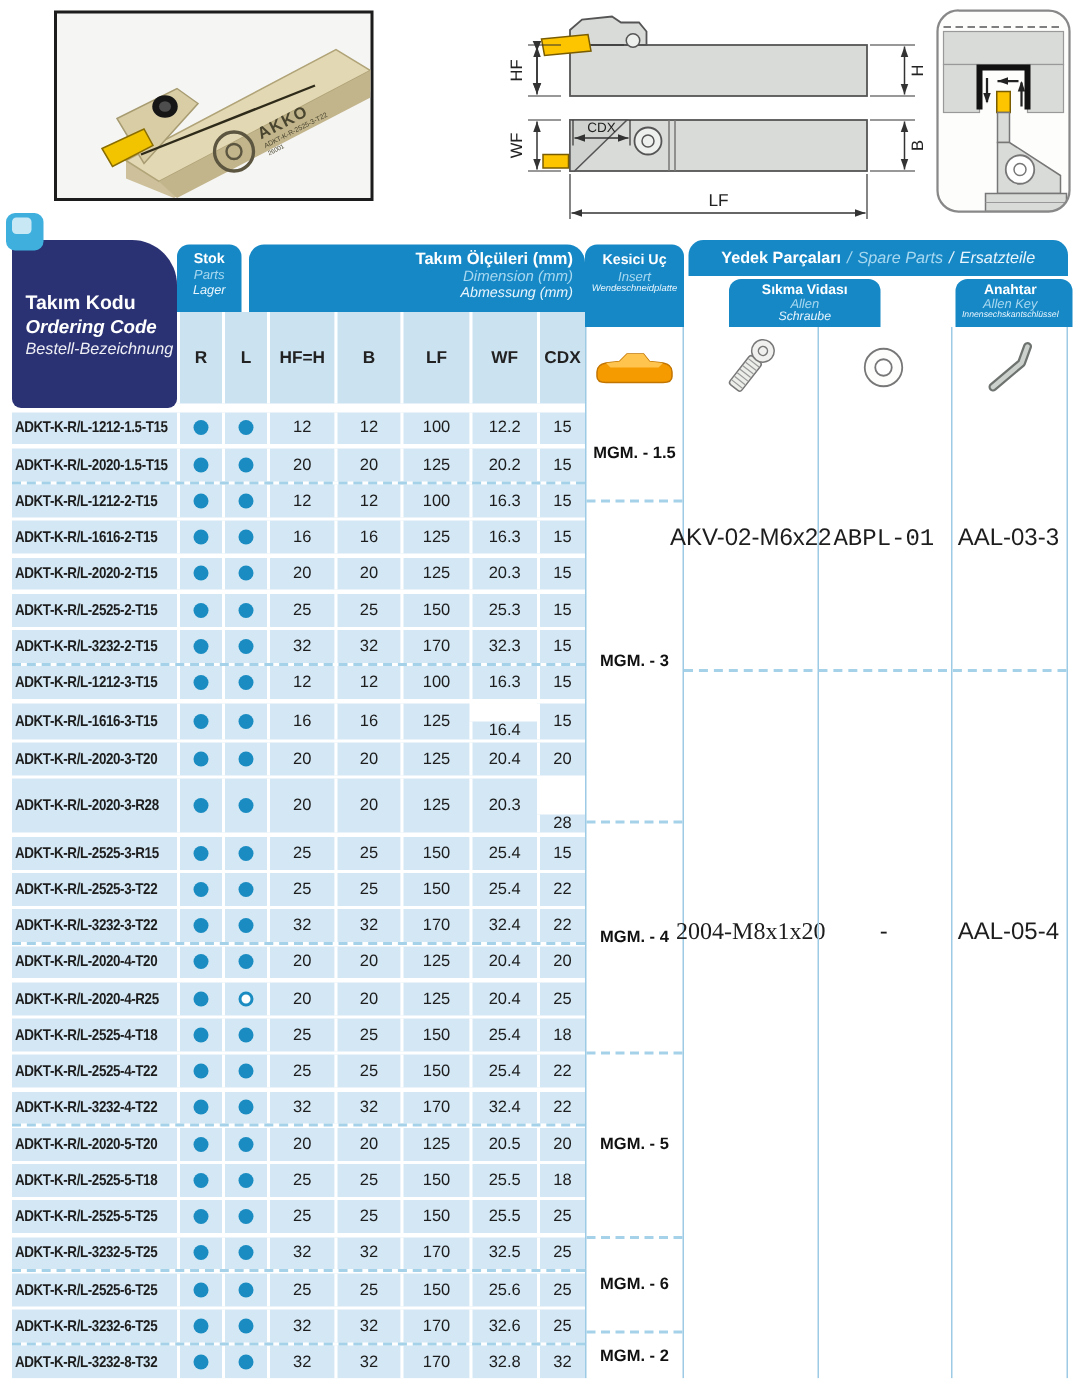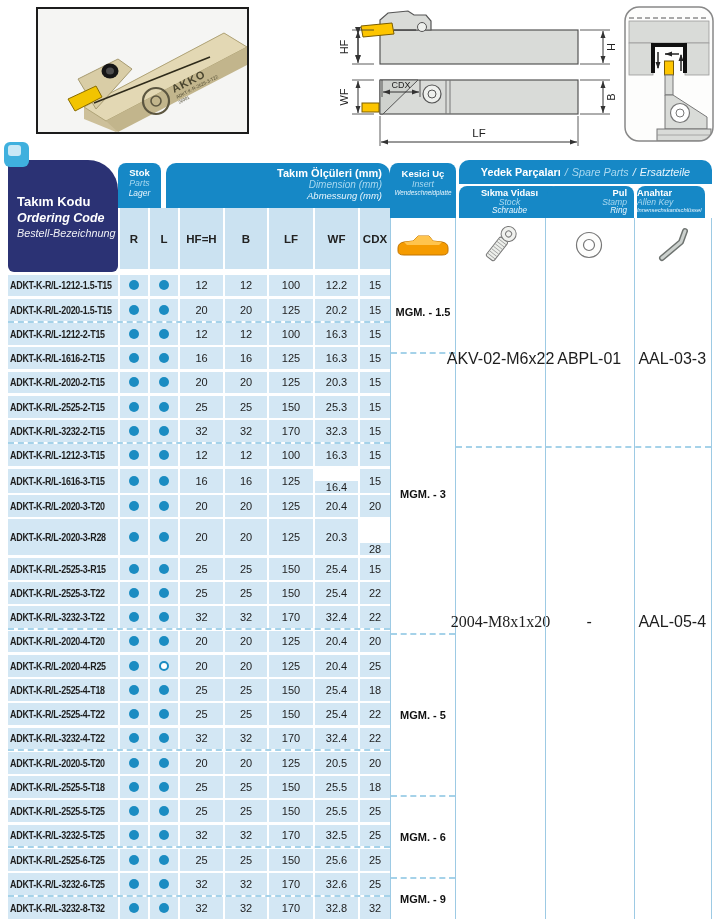--- a/index.html
+++ b/index.html
@@ -43,23 +43,23 @@
   .kesicibox .t3 { font-size:6.3px; font-style:italic; color:#e8f5fd; }
   .sparesband { left:459px; top:160px; width:253px; height:24px; border-radius:10px 10px 0 0;
                 display:flex; align-items:center; justify-content:center; font-size:10.8px; gap:4px; }
   .sparesband .w { font-weight:700; }
   .sparesband .i { font-style:italic; color:#a8d8f0; }
   .sparesband .iw { font-style:italic; color:#e8f5fd; }
   .sbox { top:186px; height:32px; border-radius:8px 8px 0 0; padding-top:2px; line-height:1.08; }
   .sbox .t1 { font-size:9.3px; font-weight:700; }
   .sbox .t2 { font-size:8.6px; font-style:italic; color:#a8d8f0; }
   .sbox .t3 { font-size:8.2px; font-style:italic; color:#e8f5fd; }
-  .sbox.screw { left:459px; width:101px; text-align:center; }
+  .sbox.screw { left:486px; width:101px; text-align:center; }
   .sbox.pul   { left:547px; width:87px; text-align:right; padding-right:7px; }
-  .sbox.key   { left:637px; width:68px; text-align:left; padding-right:5px; }
+  .sbox.key   { left:637px; width:78px; text-align:center; padding-right:5px; }
   .sbox.key .t3 { font-size:5.8px; }
 
   
   #subheader { position:absolute; left:118px; top:208px; width:272px; height:61px; display:flex; }
   .shcell { background:#cbe2f1; border-left:2px solid #fff; display:flex; align-items:center;
             justify-content:center; font-weight:700; font-size:11.5px; color:#222; }
 
   
   #main-rows { position:absolute; left:8px; top:272px; width:382px; height:647px;
                display:flex; flex-direction:column; }
@@ -261,27 +261,22 @@
   <div class="bluebox sparesband">
     <span class="w">Yedek Parçaları</span>
     <span class="i">/</span>
     <span class="i">Spare Parts</span>
     <span class="iw">/</span>
     <span class="iw">Ersatzteile</span>
   </div>
 
   <div class="bluebox sbox screw">
     <div class="t1">Sıkma Vidası</div>
-    <div class="t2">Stock</div>
+    <div class="t2">Allen</div>
     <div class="t3">Schraube</div>
-  </div>
-  <div class="bluebox sbox pul">
-    <div class="t1">Pul</div>
-    <div class="t2">Stamp</div>
-    <div class="t3">Ring</div>
   </div>
   <div class="bluebox sbox key">
     <div class="t1">Anahtar</div>
     <div class="t2">Allen Key</div>
     <div class="t3">Innensechskantschlüssel</div>
   </div>
 
   <div id="subheader">
       <div class="shcell" style="width: 30px;">R</div>
       <div class="shcell" style="width: 30px;">L</div>
@@ -714,23 +709,24 @@
   <div id="insert-col">
     <div class="iconcell">
       <svg width="56" height="28" viewBox="0 0 56 28">
         <path d="M3,17 Q3,12 9,11 L18,10 L23,5 L34,5 L38,10 L47,11 Q53,12 53,17 L53,20 Q53,24 47,24 L9,24 Q3,24 3,20 Z" fill="#f59b00" stroke="#c27500" stroke-width="1"></path>
         <polygon points="9,11 18,10 23,5 34,5 38,10 47,11 44,14 12,14" fill="#ffc44d"></polygon>
       </svg>
     </div>
     <div id="insert-groups">
         <div class="igroup" style="flex-grow: 2;">MGM. - 1.5</div>
         <div class="igroup dash" style="flex-grow: 7;">MGM. - 3</div>
+        <div class="igroup dash" style="flex-grow: 5;">MGM. - 4</div>
         <div class="igroup dash" style="flex-grow: 4;">MGM. - 5</div>
         <div class="igroup dash" style="flex-grow: 2;">MGM. - 6</div>
-        <div class="igroup dash" style="flex-grow: 1;">MGM. - 9</div>
+        <div class="igroup dash" style="flex-grow: 1;">MGM. - 2</div>
       </div>
   </div>
 
   <div id="spare-col">
     <div class="vline" style="left:88.5px"></div>
     <div class="vline" style="left:177.5px"></div>
     <div class="iconrow">
       <div class="icell w1">
         <svg width="40" height="46" viewBox="0 0 40 46">
           <g transform="rotate(38 20 23)">
@@ -758,21 +754,21 @@
       <div class="icell w3">
         <svg width="36" height="36" viewBox="0 0 36 36">
           <polyline points="31,4 27,15 8,31" fill="none" stroke="#6e7370" stroke-width="6" stroke-linecap="round" stroke-linejoin="round"></polyline>
           <polyline points="31,4 27,15 8,31" fill="none" stroke="#ccd1ce" stroke-width="3" stroke-linecap="round" stroke-linejoin="round"></polyline>
         </svg>
       </div>
     </div>
     <div id="spare-groups">
         <div class="sgroup g1" style="flex-grow: 7;">
           <div class="sval" style="width: 89px;">AKV-02-M6x22</div>
-          <div class="sval" style="width: 89px;">ABPL-01</div>
+          <div class="sval" style="width: 89px; font-family: Liberation Mono, monospace;">ABPL-01</div>
           <div class="sval" style="width: 78px;">AAL-03-3</div>
         </div>
         <div class="sgroup dash g2" style="flex-grow: 19;">
           <div class="sval" style="width: 89px; font-family: Liberation Serif, serif;">2004-M8x1x20</div>
           <div class="sval" style="width: 89px;">-</div>
           <div class="sval" style="width: 78px;">AAL-05-4</div>
         </div>
       </div>
   </div>
 

